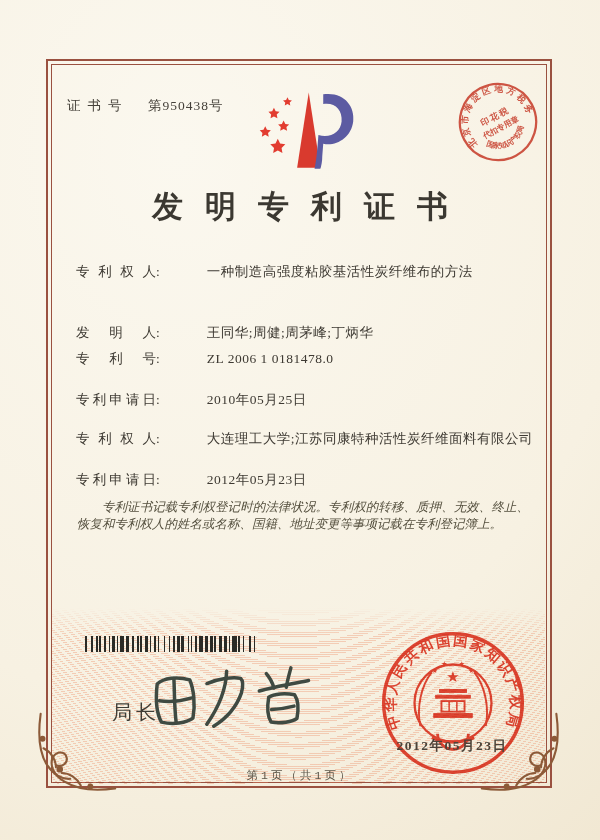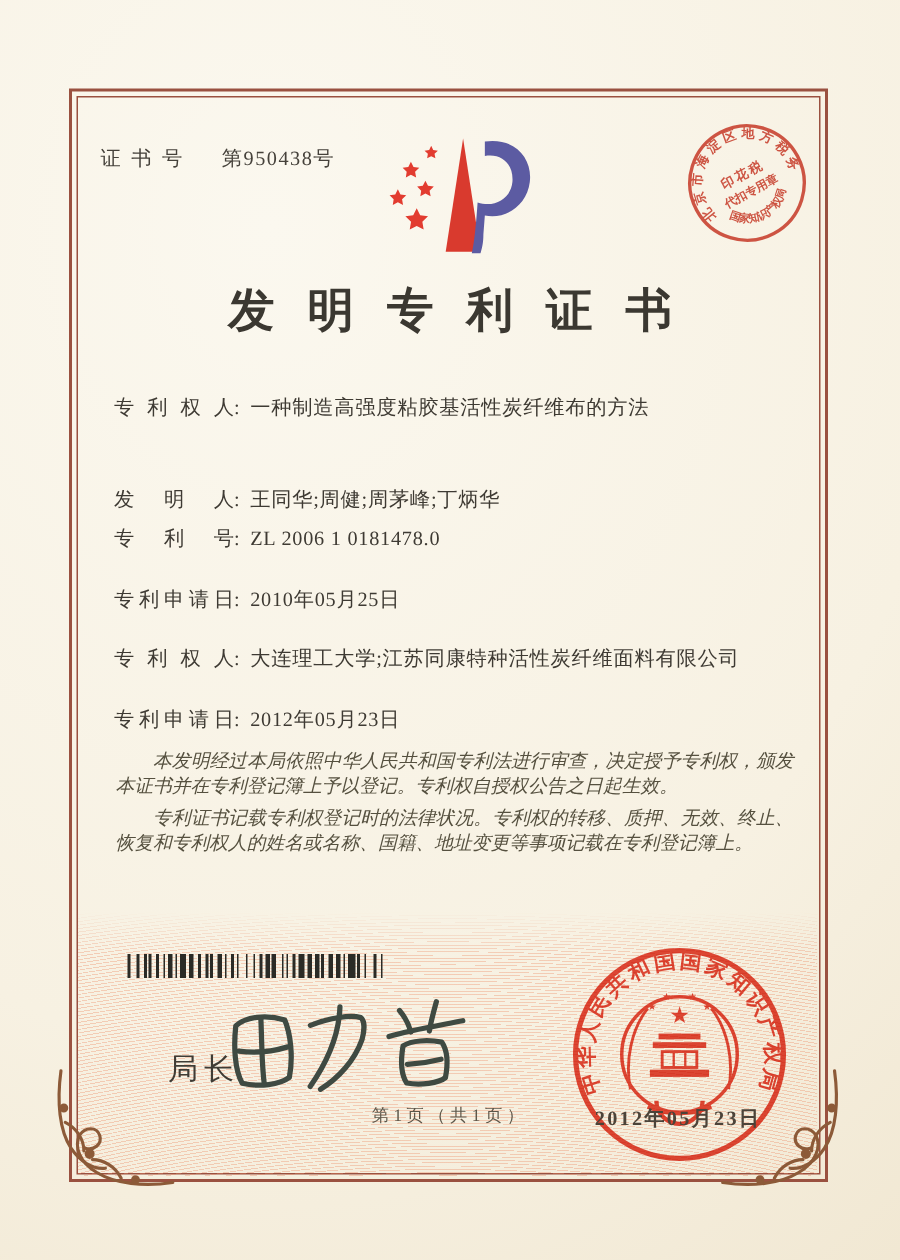--- a/index.html
+++ b/index.html
@@ -28,40 +28,40 @@
   .cert-no .lbl{letter-spacing:7px;}
   .cert-no .val{margin-left:16px;letter-spacing:1px;}
   .logo{left:243px;top:84px;width:116px;height:98px;}
   .tax-stamp{left:446px;top:70px;width:104px;height:104px;opacity:.92;mix-blend-mode:multiply;}
   .title{left:0;top:186px;width:100%;text-align:center;font-size:31px;font-weight:600;
     letter-spacing:22px;text-indent:22px;color:#3b3831;}
   
   .field{left:76px;font-size:13.5px;color:#3e3a33;width:460px;white-space:nowrap;}
   .flabel{display:inline-block;width:80px;text-align:justify;text-align-last:justify;}
   .fcolon{margin-right:7px;}
-  .fvalue{letter-spacing:.5px;}
+  .fvalue{letter-spacing:.5px;margin-left:40px;}
   .f0{top:263px;} .f1{top:324px;} .f2{top:350px;} .f3{top:391px;} .f4{top:430px;} .f5{top:471px;}
   
   .paras{left:77px;top:499px;width:452px;}
   .paras p{margin:0 0 4px 0;text-indent:2em;font-size:12.5px;line-height:17px;
     color:#55503f;font-style:italic;text-align:justify;}
   
   .barcode{left:85px;top:636px;width:172px;height:16px;display:flex;align-items:stretch;}
   .bc-bar{flex-basis:0;background:#2b2b26;}
   .bc-gap{flex-basis:0;background:transparent;}
   
   .juzhang{left:112px;top:699px;font-size:20px;letter-spacing:4px;color:#3f3c35;}
   .sig{left:147px;top:664px;width:178px;height:70px;transform:rotate(-3deg);}
   
   .seal{left:376px;top:626px;width:154px;height:154px;opacity:.92;mix-blend-mode:multiply;}
   .seal-date{left:366px;top:737px;width:172px;text-align:center;font-size:13.5px;
     font-weight:600;letter-spacing:1.5px;color:#4c4339;}
   
-  .footer{left:0;top:736px;width:100%;text-align:center;font-size:11.5px;
-    letter-spacing:3px;color:#5c5649;}
+  .footer{left:0;top:768px;width:100%;text-align:center;font-size:11.5px;
+    letter-spacing:3px;color:#5c5649;font-family:Liberation Mono, monospace;}
   
   .orn{width:86px;height:86px;}
   .orn-r{left:478px;top:710px;}
   .orn-l{left:33px;top:710px;transform:scaleX(-1);}
 </style>
 </head>
 <body>
 
 <div class="frame"></div>
 
@@ -117,21 +117,20 @@
   <span class="flabel">专利申请日</span><span class="fcolon">:</span><span class="fvalue">2010年05月25日</span>
 </div>
 <div class="abs field f4">
   <span class="flabel">专利权人</span><span class="fcolon">:</span><span class="fvalue">大连理工大学;江苏同康特种活性炭纤维面料有限公司</span>
 </div>
 <div class="abs field f5">
   <span class="flabel">专利申请日</span><span class="fcolon">:</span><span class="fvalue">2012年05月23日</span>
 </div>
 
 <div class="abs paras">
-  <p>本发明经过本局依照中华人民共和国专利法进行审查，决定授予专利权，颁发本证书并在专利登记簿上予以登记。专利权自授权公告之日起生效。</p>
   <p>专利证书记载专利权登记时的法律状况。专利权的转移、质押、无效、终止、恢复和专利权人的姓名或名称、国籍、地址变更等事项记载在专利登记簿上。</p>
 </div>
 
 <div class="abs barcode">
     <span class="bc-bar" style="flex-grow: 1;"></span>
     <span class="bc-gap" style="flex-grow: 3;"></span>
     <span class="bc-bar" style="flex-grow: 1;"></span>
     <span class="bc-gap" style="flex-grow: 2;"></span>
     <span class="bc-bar" style="flex-grow: 1;"></span>
     <span class="bc-gap" style="flex-grow: 1;"></span>

